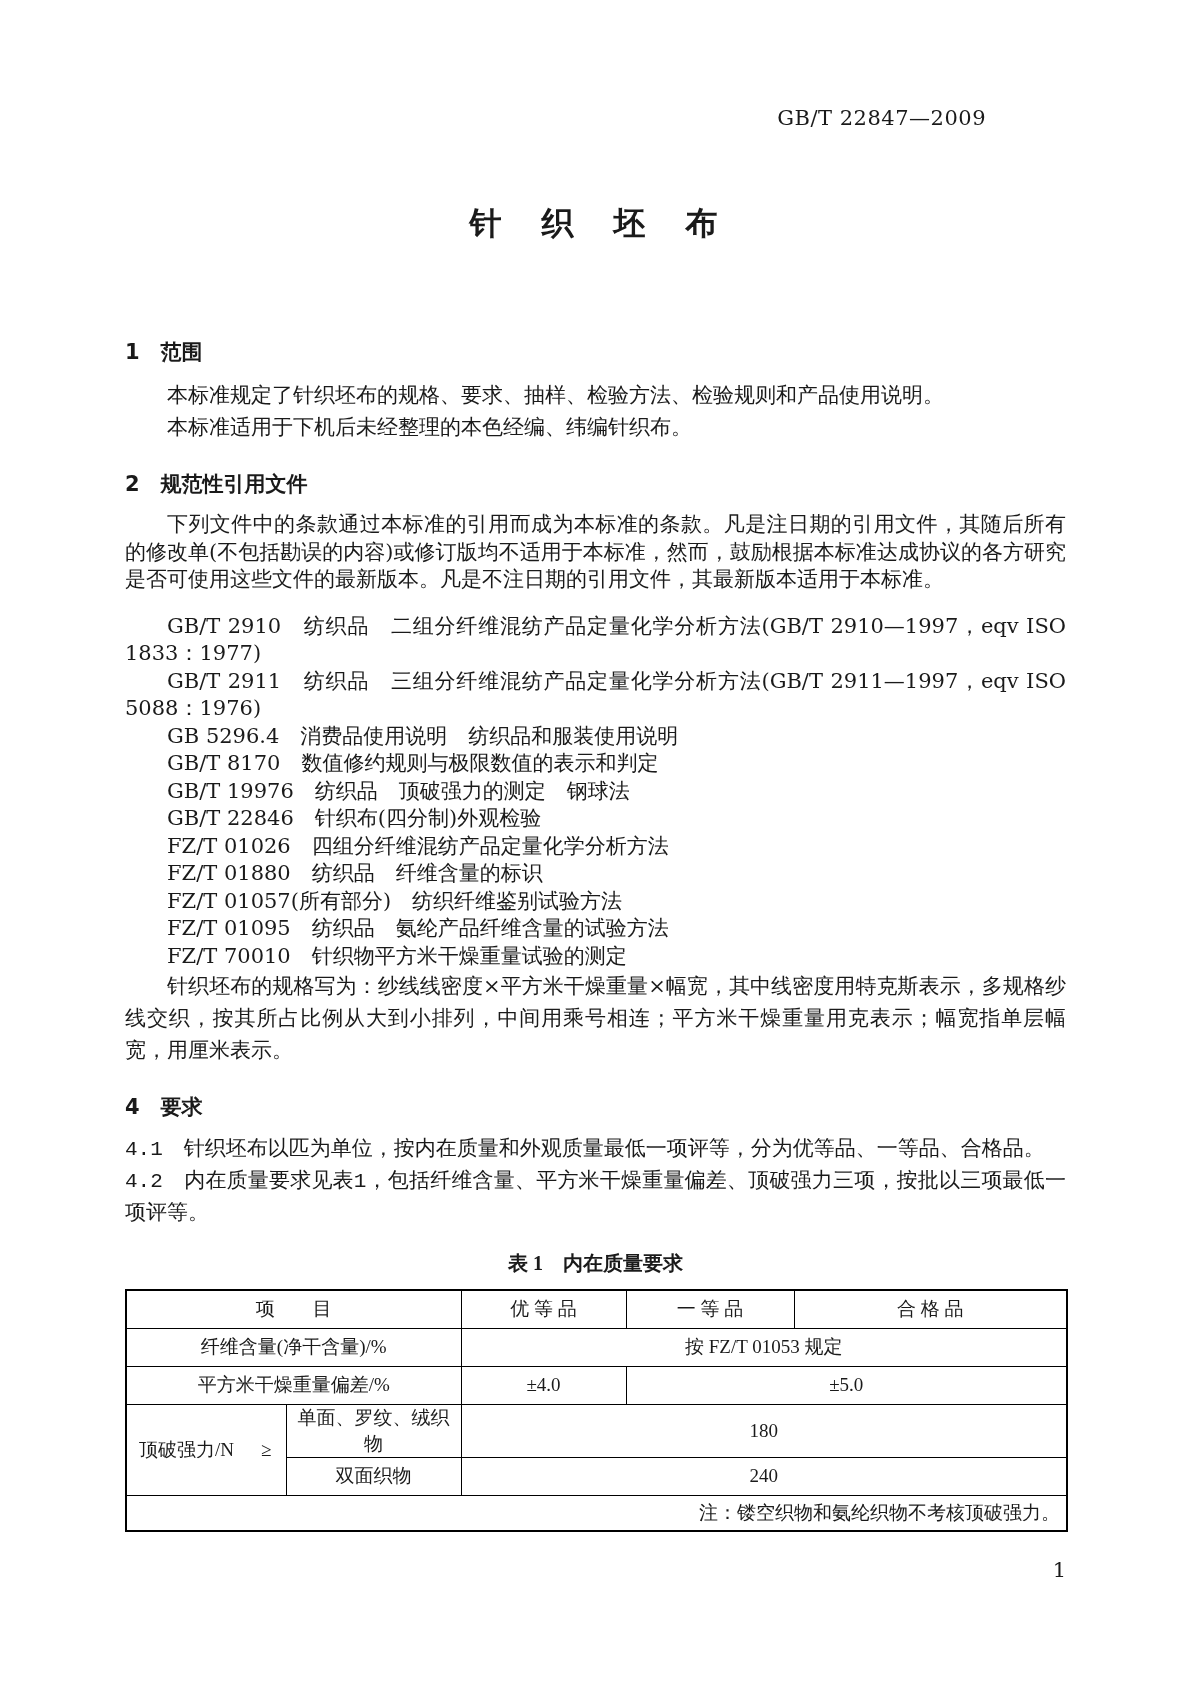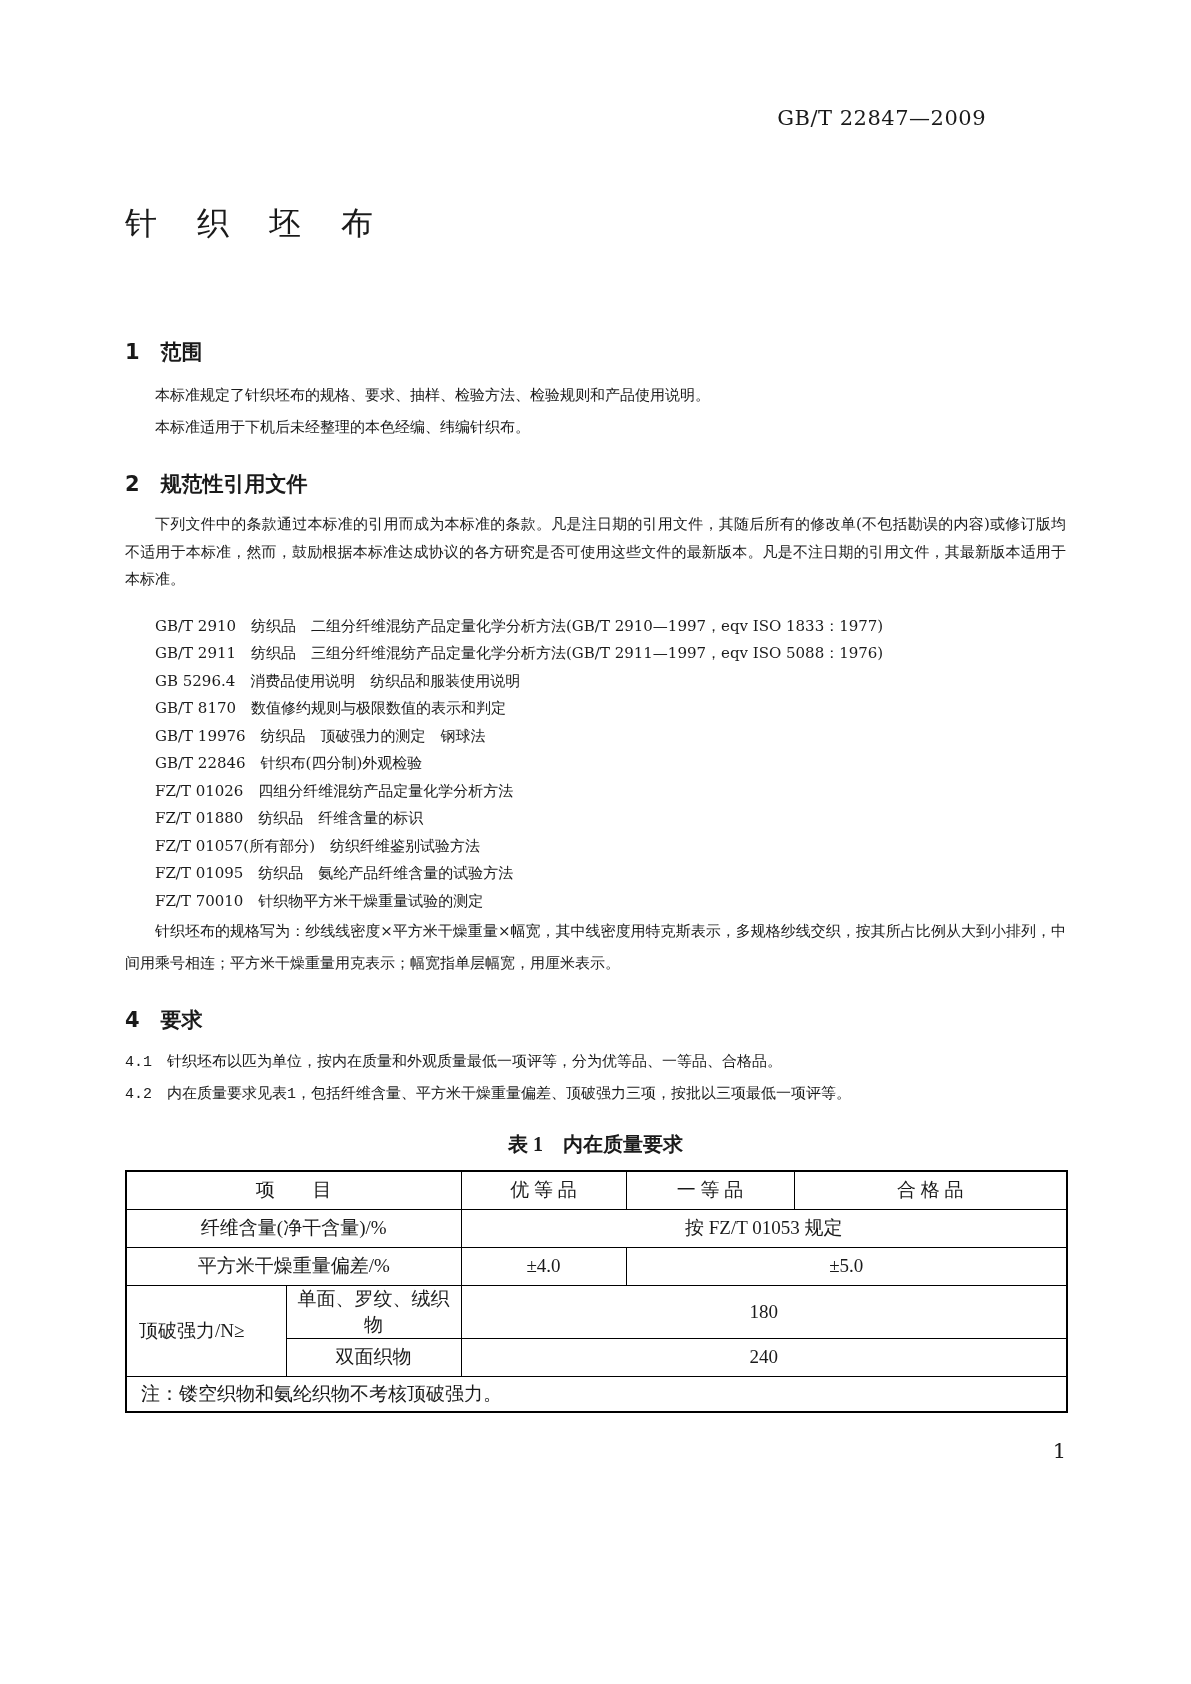--- a/index.html
+++ b/index.html
@@ -18,36 +18,36 @@
     height: 100%;
   }
   .doc-number {
     text-align: right;
     font-size: 21px;
     letter-spacing: 0.5px;
     padding-right: 80px;
   }
   .title {
     margin-top: 72px;
-    text-align: left;
+    text-align: center;
     font-family: "DejaVu Sans", "Liberation Sans", sans-serif;
-    font-weight: normal;
+    font-weight: bold;
     font-size: 32px;
     letter-spacing: 4px;
   }
   .sec-heading {
     font-family: "DejaVu Sans", "Liberation Sans", sans-serif;
     font-weight: bold;
     font-size: 21px;
     margin-top: 27px;
     margin-bottom: 13px;
   }
   .sec-heading.first { margin-top: 92px; }
   p {
-    font-size: 15px;
+    font-size: 21px;
     line-height: 32px;
     text-align: justify;
   }
   .indent { text-indent: 2em; }
   .no-indent { text-indent: 0; font-family: Liberation Mono, monospace; }
   .sec2 p { line-height: 27.5px; }
   .sec2 .intro { margin-bottom: 19px; }
   .caption {
     margin-top: 20px;
     text-align: center;
@@ -70,24 +70,25 @@
     vertical-align: middle;
     height: 38px;
     padding: 0 6px;
     font-family: Liberation Serif, serif;
   }
   table.t1 .bursting-cell {
     padding: 0 14px 0 12px;
   }
   table.t1 .bursting-inner {
     display: flex;
+    justify-content: space-between;
     align-items: center;
   }
   table.t1 .note-cell {
-    text-align: left;
+    text-align: right;
     font-size: 19px;
     padding-left: 14px;
     height: 36px;
   }
   .page-number {
     margin-top: 26px;
     text-align: right;
     font-size: 21px;
   }
 </style>

